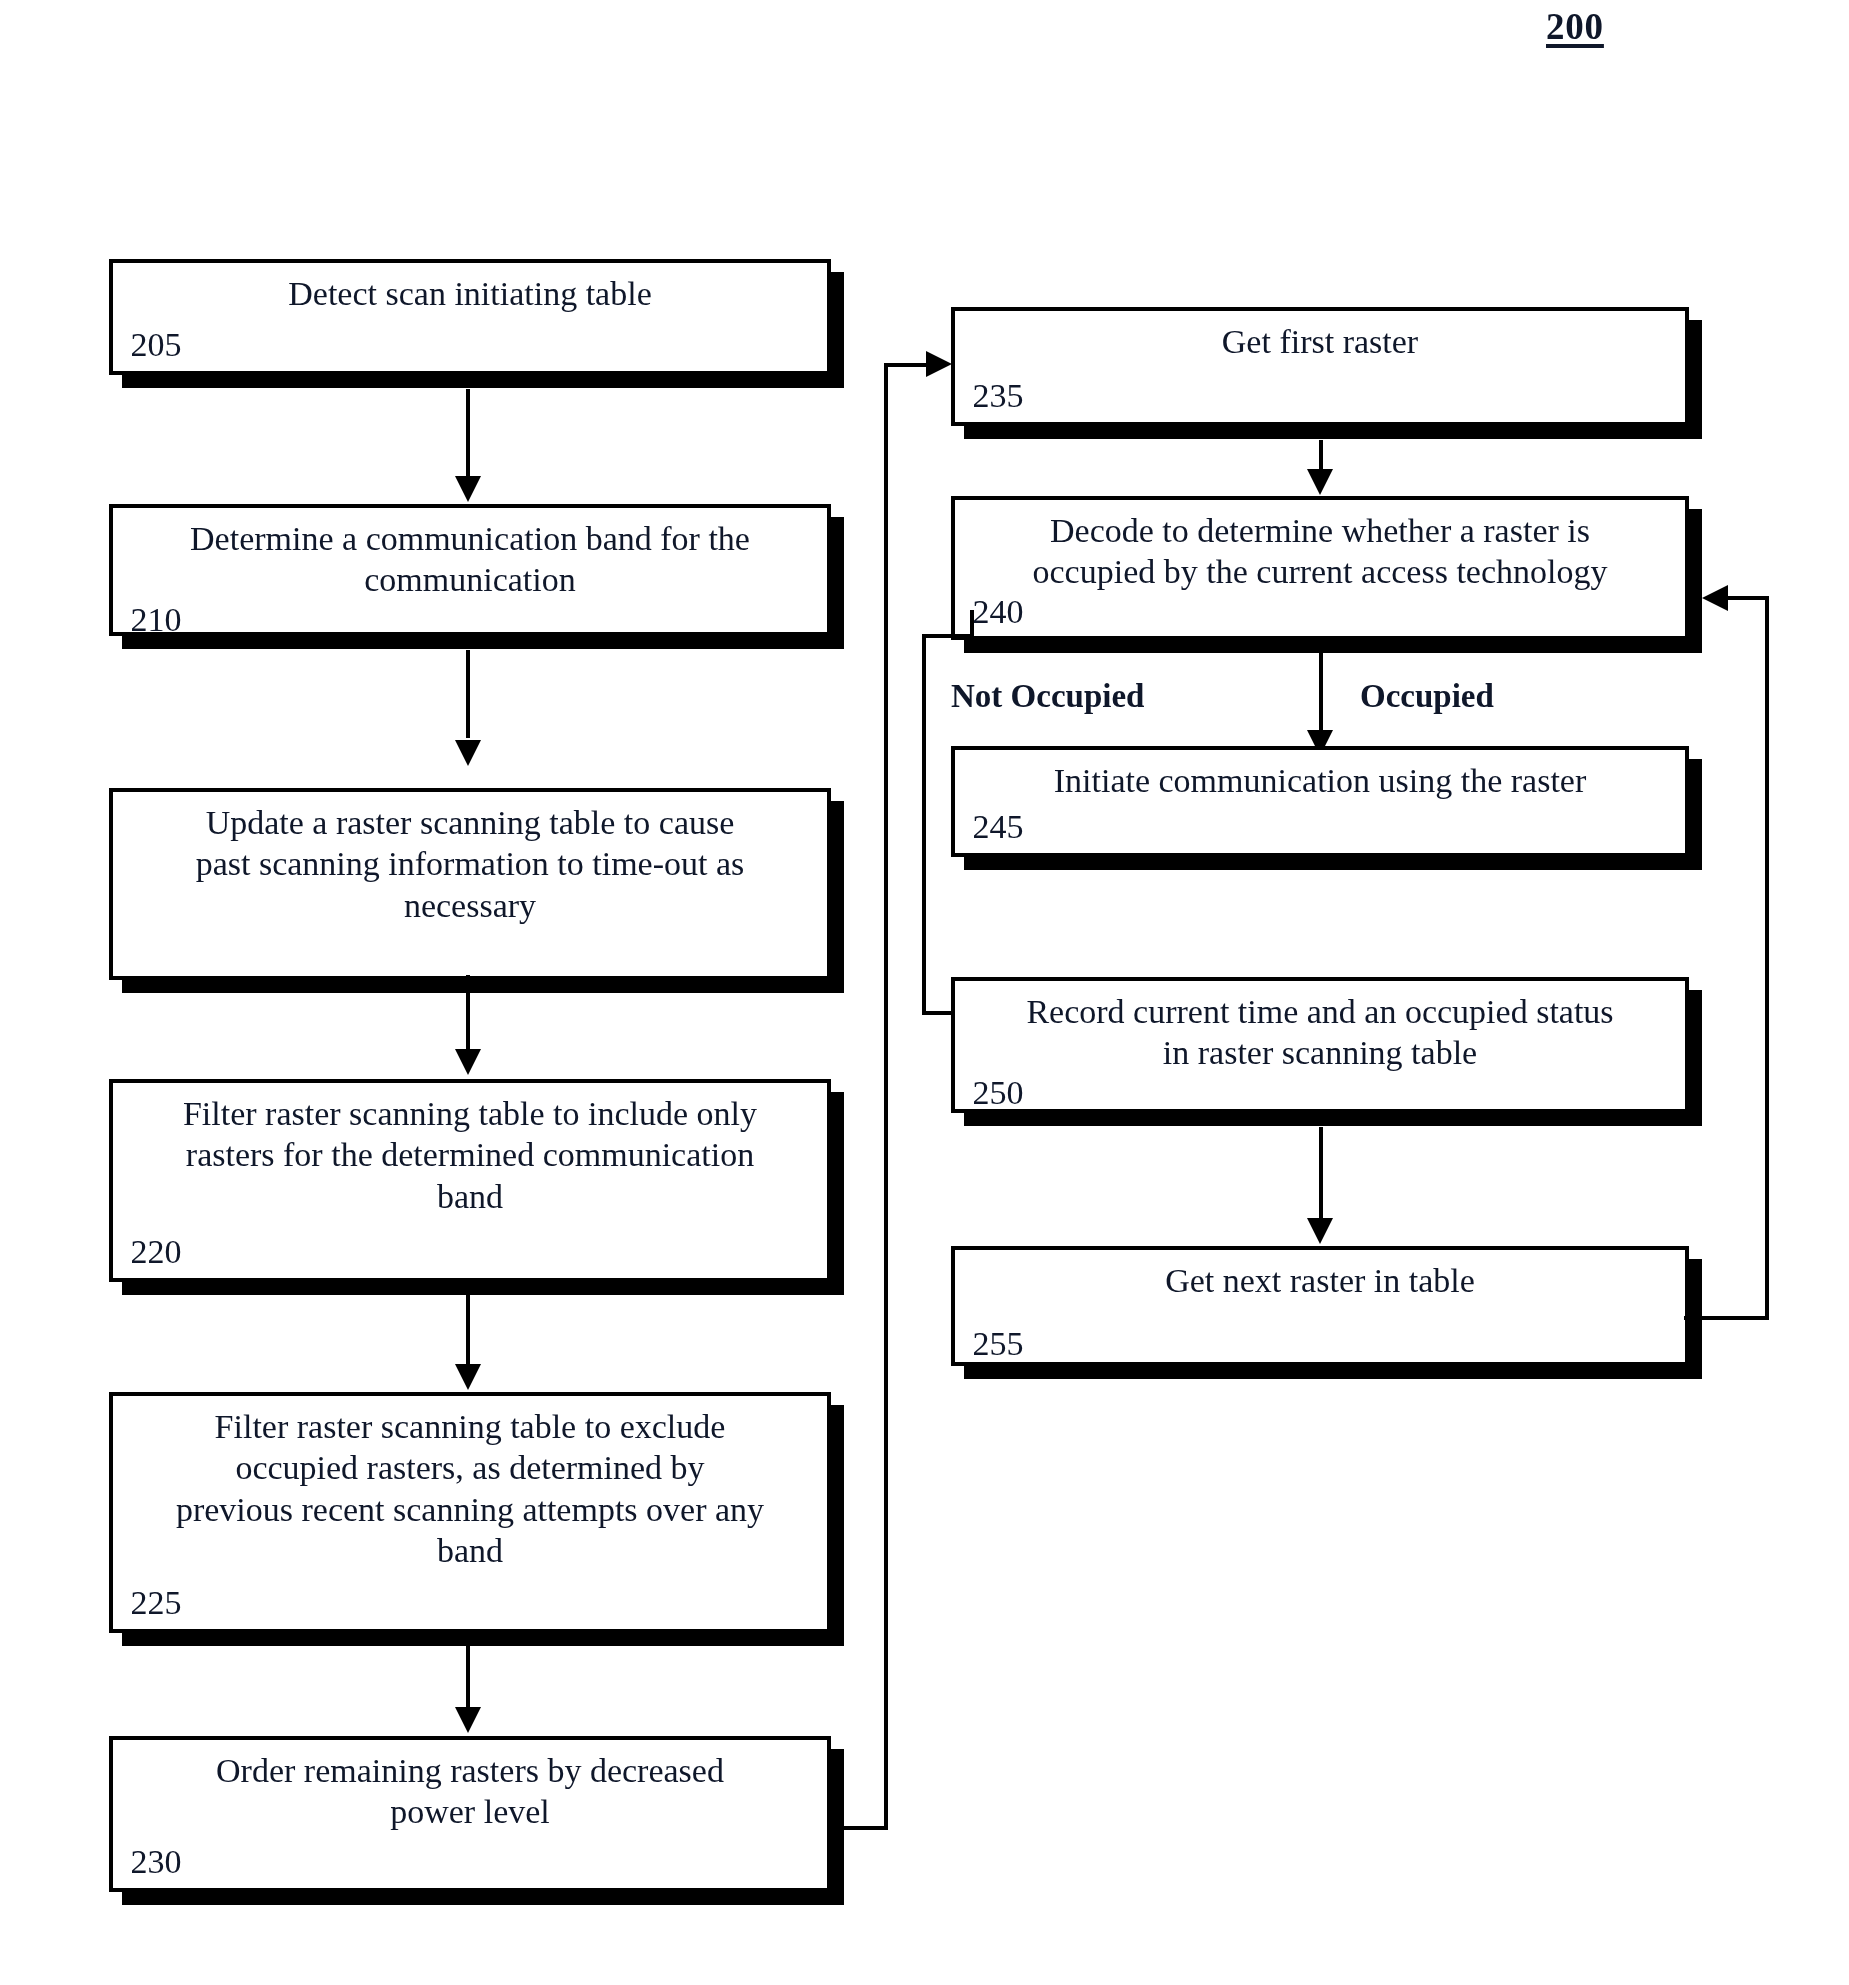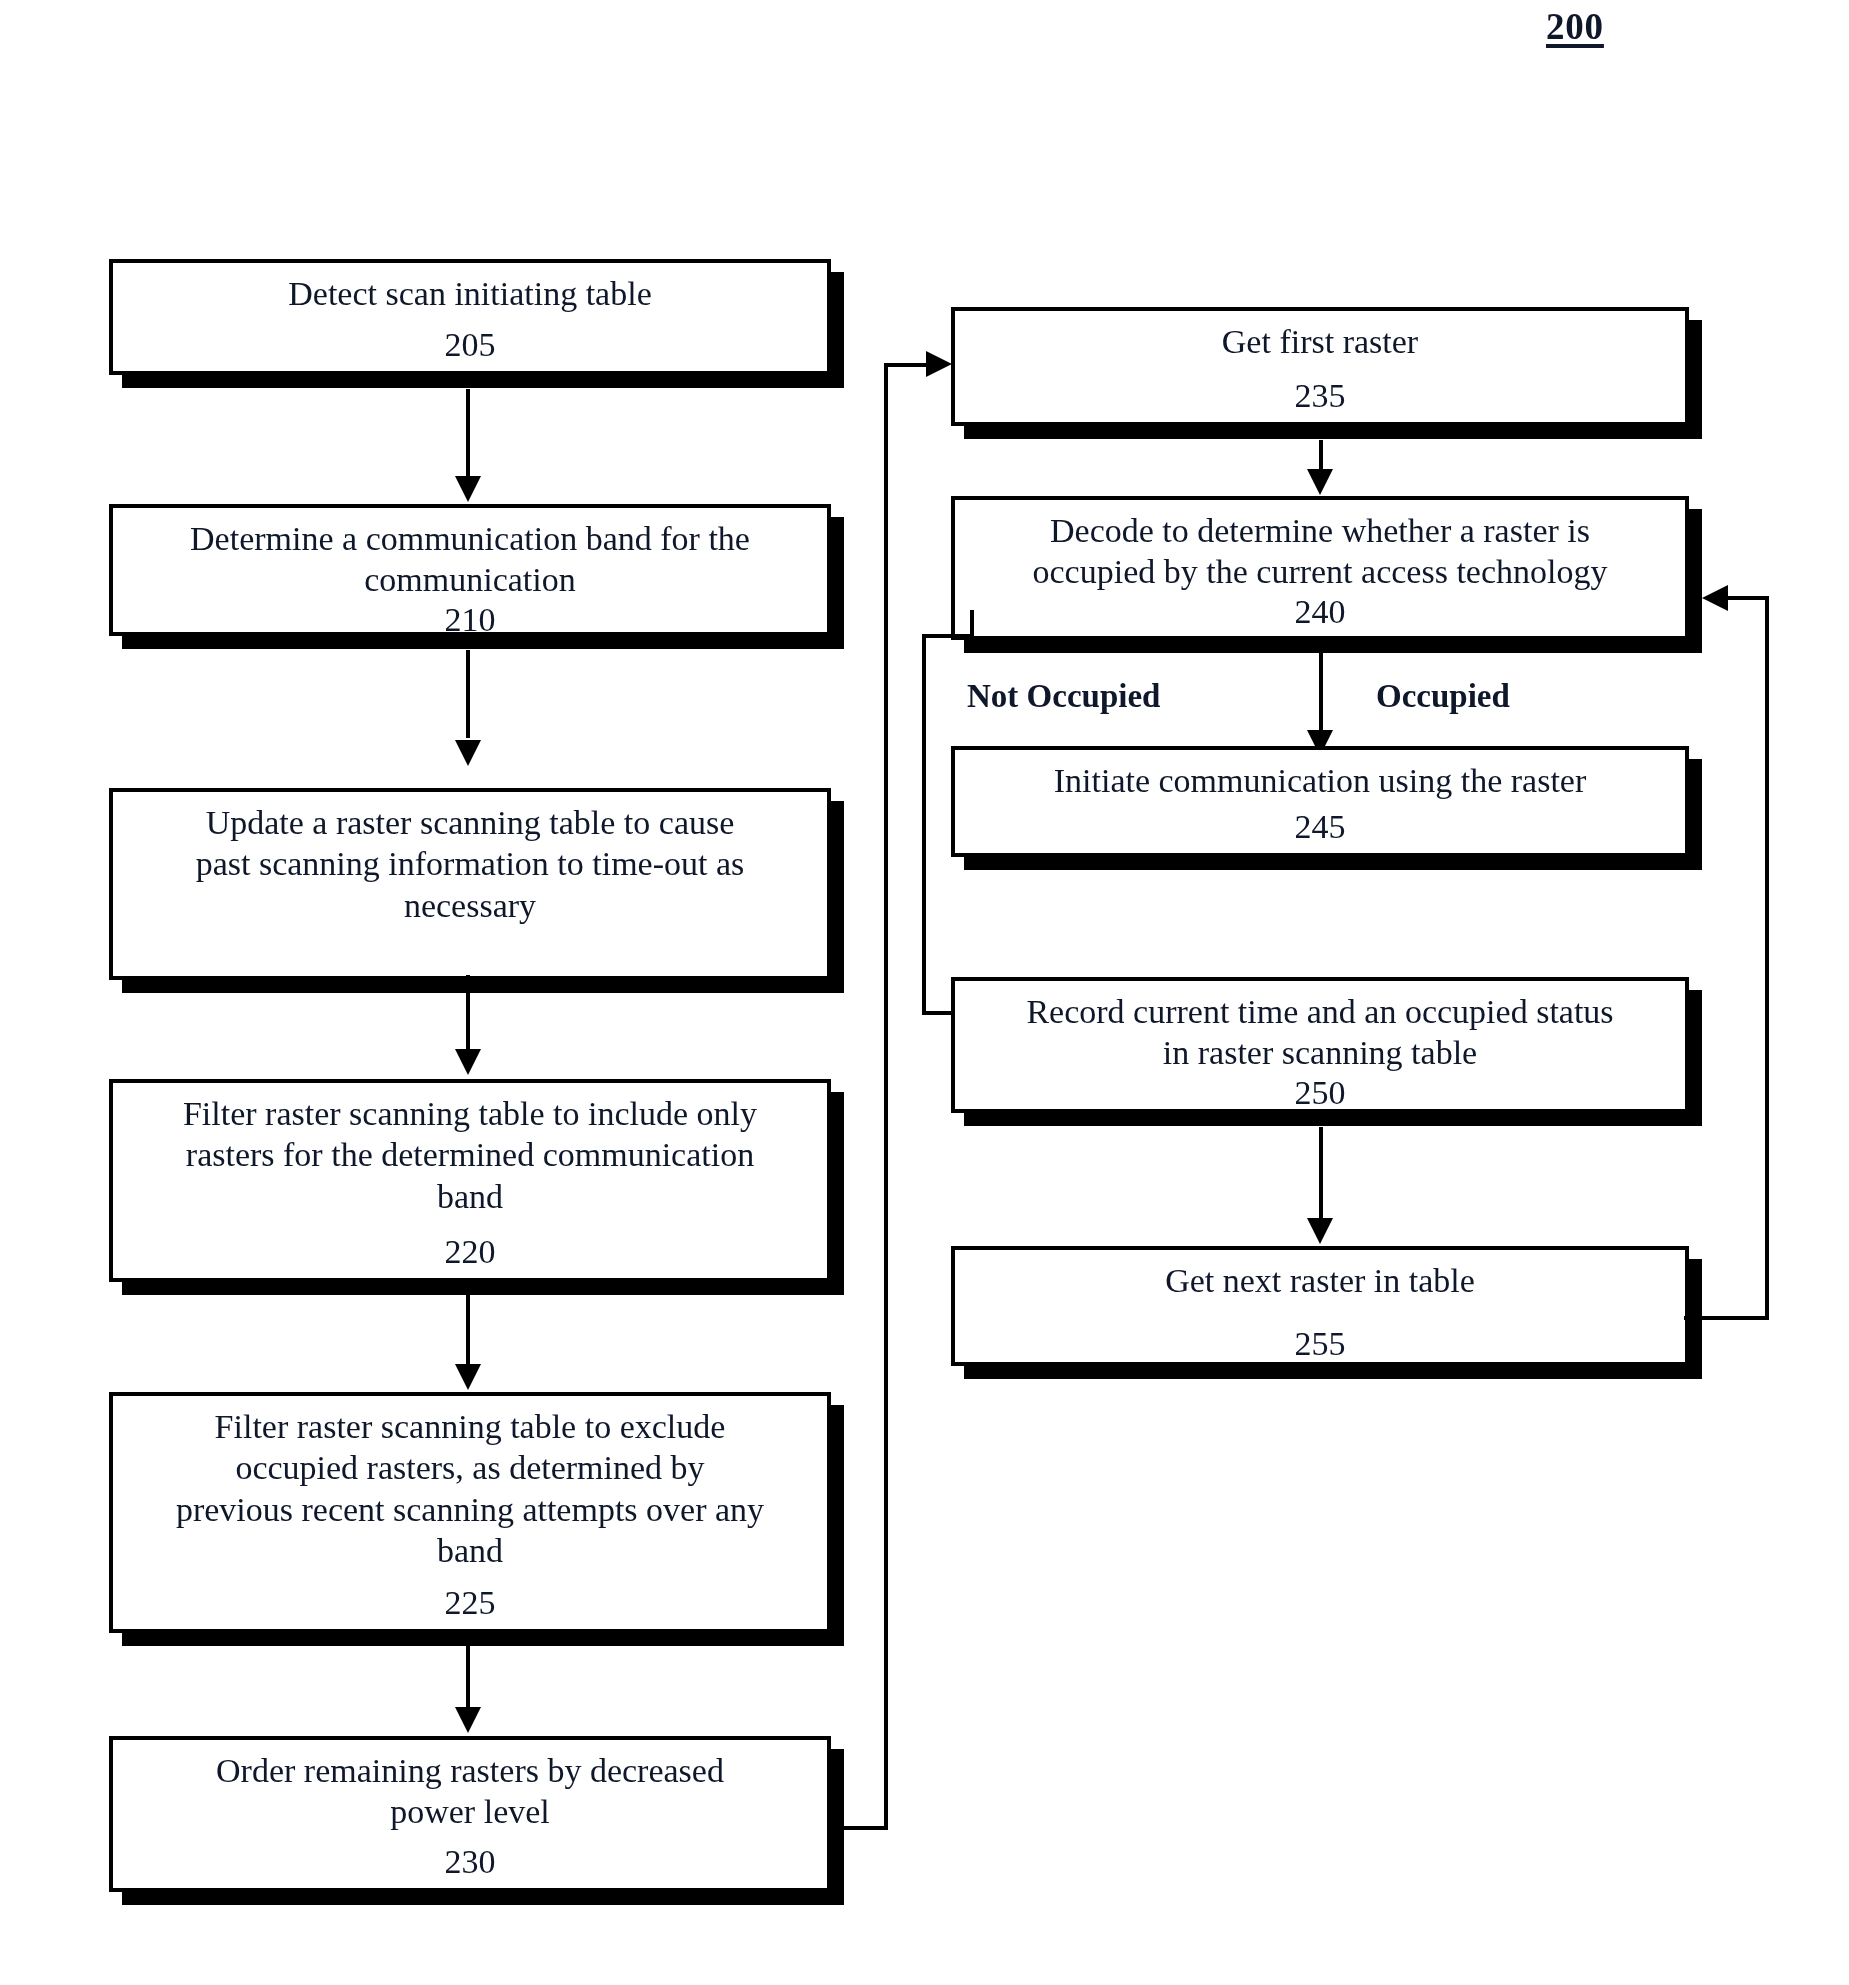--- a/index.html
+++ b/index.html
@@ -44,34 +44,33 @@
   .node-text {
     font-size: 34px;
     line-height: 1.22;
     text-align: center;
     width: 100%;
     white-space: pre-line;
   }
   .node-ref {
     font-size: 34px;
     line-height: 1.1;
-    text-align: center;
+    text-align: left;
     width: 100%;
     margin-top: auto;
     padding-bottom: 1.6px;
   }
 
   
   .branch-label {
     position: absolute;
     font-weight: bold;
     font-size: 33px;
     white-space: nowrap;
     line-height: 1;
-    margin-left: 16px;
   }
 
   
   .vline {
     position: absolute;
     width: 4px;
     background: #000000;
   }
   .hline {
     position: absolute;

